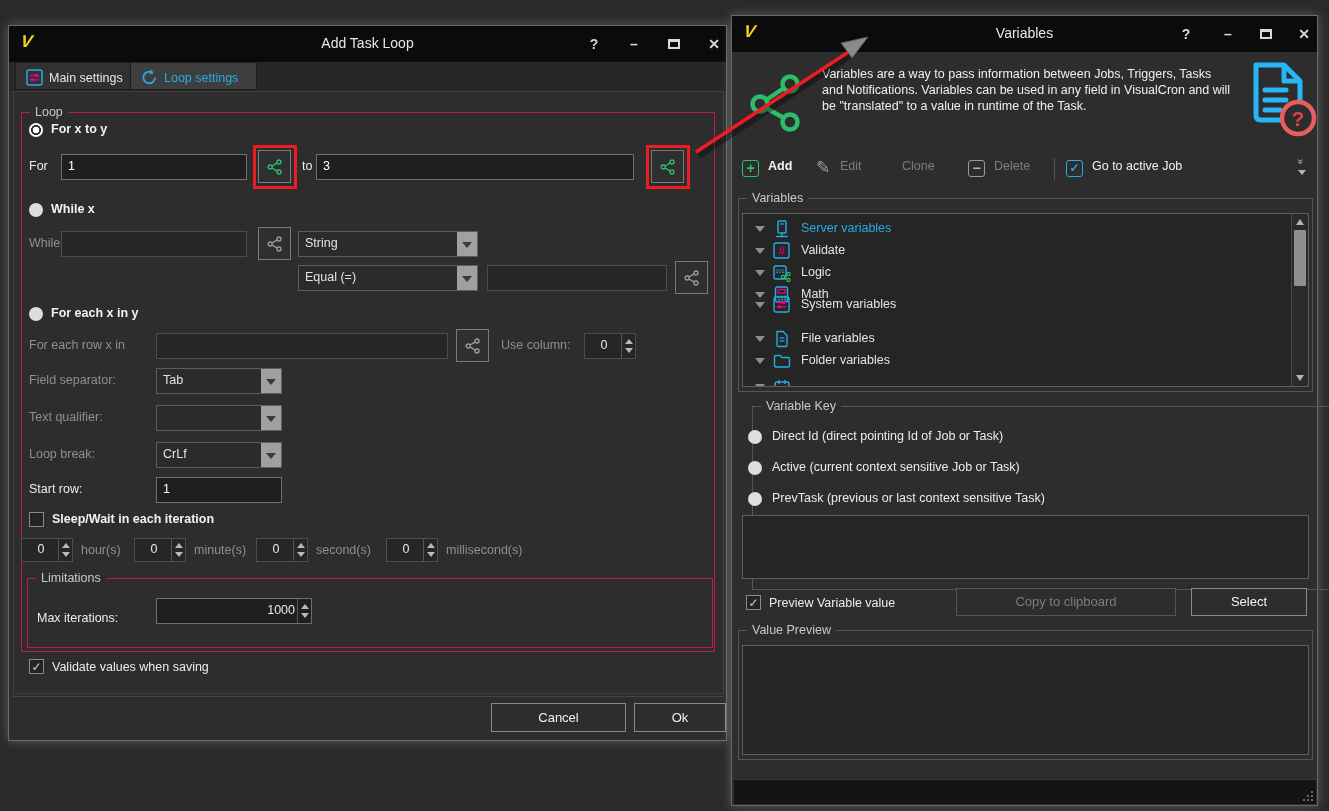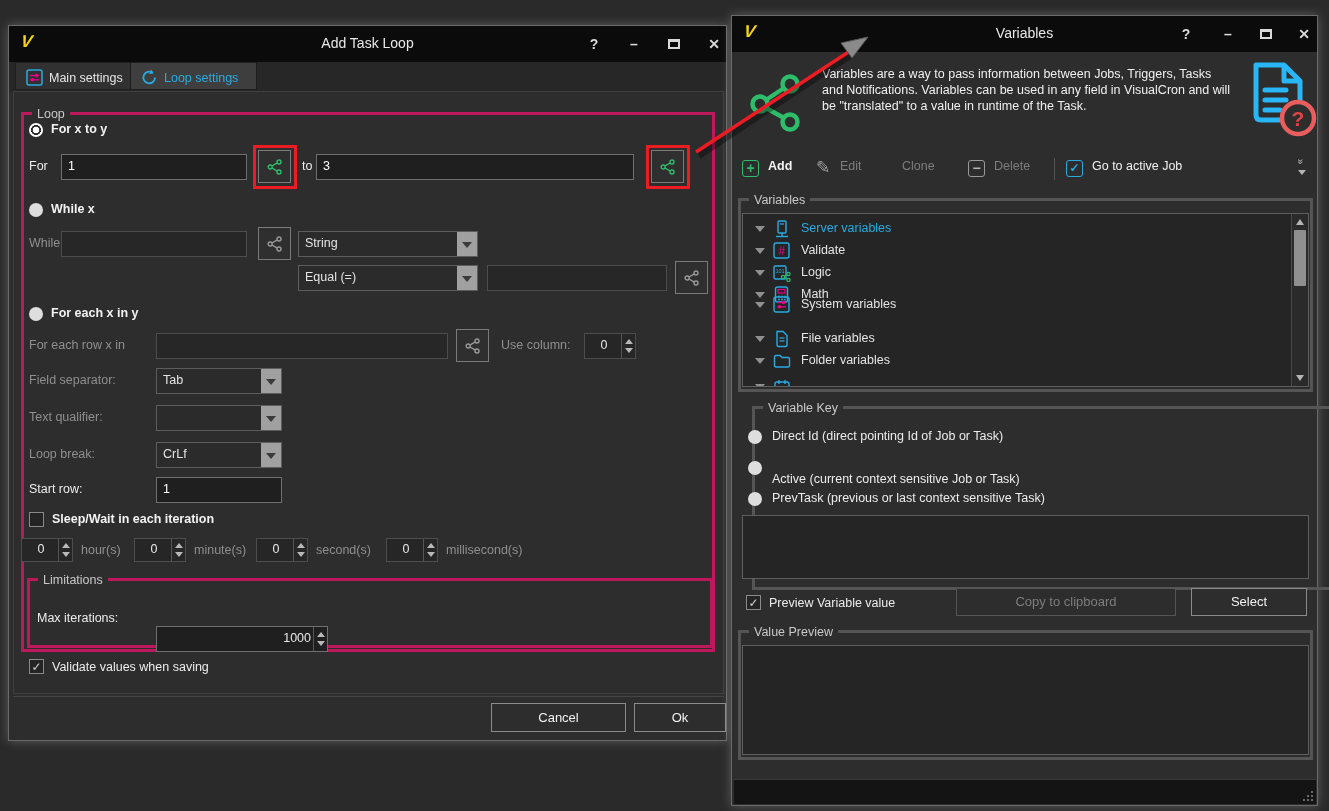--- a/index.html
+++ b/index.html
@@ -8,21 +8,21 @@
           font-family:"Liberation Sans",sans-serif;font-size:12.5px;color:#e6e6e6;}
   .window{position:absolute;background:#2d2d2d;border:1px solid #6a6a6a;
           box-shadow:0 0 10px rgba(190,190,190,.35);}
   .titlebar{position:absolute;left:0;top:0;right:0;height:36px;background:#0b0b0b;}
   .title{position:absolute;left:0;right:0;top:9px;text-align:center;font-size:14px;color:#e8e8e8;}
   .logo{position:absolute;left:12px;top:6px;font-size:17px;font-weight:bold;font-style:italic;
         color:#f5d319;transform:skewX(-8deg);}
   .tbtn{position:absolute;top:5px;width:26px;height:26px;text-align:center;line-height:26px;
         color:#d9d9d9;font-size:14px;font-weight:bold;}
   .maxglyph{display:inline-block;width:12px;height:10px;border:2px solid #d9d9d9;border-top-width:3px;margin-top:8px;}
-  .grp{position:absolute;border:3px solid #be185d;}
+  .grp{position:absolute;border:1px solid #be185d;}
   .grplabel{position:absolute;top:-8px;left:8px;background:#2d2d2d;padding:0 5px;color:#c9c9c9;}
   .lbl{position:absolute;color:#8f8f8f;white-space:nowrap;}
   .lbl.on{color:#ececec;}
   .boldlbl{position:absolute;color:#f2f2f2;font-weight:bold;white-space:nowrap;}
   .input{position:absolute;background:#1f1f1f;border:1px solid #6f6f6f;color:#fff;
          padding:4px 6px;height:26px;overflow:hidden;white-space:nowrap;}
   .input.dis{background:#272727;border-color:#4d4d4d;color:#9a9a9a;}
   .radio{position:absolute;width:14px;height:14px;border-radius:50%;background:#dedede;}
   .radio.sel{background:radial-gradient(circle,#fff 0 3px,#2d2d2d 3.6px 4.8px,#fff 5.2px);}
   .check{position:absolute;width:15px;height:15px;border:1px solid #8a8a8a;background:#242424;
@@ -248,21 +248,21 @@
           <i class="tri-u" style="top:4px;"></i>
           <i class="tri-d" style="bottom:4px;"></i>
         </span>
     </div>
     <span class="lbl" style="left:437px;top:517px;">millisecond(s)</span>
 
     <div class="grp" style="left:18px;top:552px;width:686px;height:70px;">
       <span class="grplabel">Limitations</span>
     </div>
     <span class="lbl on" style="left:28px;top:585px;">Max iterations:</span>
-    <div class="spin" style="left:147px;top:600px;width:172px;">
+    <div class="spin" style="left:147px;top:572px;width:156px;">
       <span class="val r">1000</span>
       <span class="arrs">
           <i class="tri-u"></i>
           <i class="tri-d"></i>
         </span>
     </div>
 
     <span class="check" style="left:20px;top:633px;">✓</span>
     <span class="lbl on" style="left:43px;top:634px;">Validate values when saving</span>
 
@@ -425,21 +425,21 @@
         <span style="position:absolute;left:4px;bottom:5px;border-left:4.5px solid transparent;border-right:4.5px solid transparent;border-top:6px solid #b5b5b5;"></span>
       </div>
     </div>
 
     <div class="grp" style="left:20px;top:390px;width:632px;height:184px;border-color:#555;">
       <span class="grplabel">Variable Key</span>
     </div>
     <span class="radio" style="left:16px;top:414px;"></span>
     <span class="lbl on" style="left:40px;top:413px;">Direct Id (direct pointing Id of Job or Task)</span>
     <span class="radio" style="left:16px;top:445px;"></span>
-    <span class="lbl on" style="left:40px;top:444px;margin-top:12px;">Active (current context sensitive Job or Task)</span>
+    <span class="lbl on" style="left:40px;top:444px;">Active (current context sensitive Job or Task)</span>
     <span class="radio" style="left:16px;top:476px;"></span>
     <span class="lbl on" style="left:40px;top:475px;">PrevTask (previous or last context sensitive Task)</span>
     <div style="position:absolute;left:10px;top:499px;width:567px;height:64px;background:#252525;border:1px solid #5f5f5f;"></div>
 
     <span class="check" style="left:14px;top:579px;">✓</span>
     <span class="lbl on" style="left:37px;top:580px;">Preview Variable value</span>
     <div class="btn dis" style="left:224px;top:572px;width:220px;height:28px;line-height:26px;">Copy to clipboard</div>
     <div class="btn" style="left:459px;top:572px;width:116px;height:28px;line-height:26px;">Select</div>
 
     <div class="grp" style="left:6px;top:614px;width:575px;height:130px;border-color:#555;">

